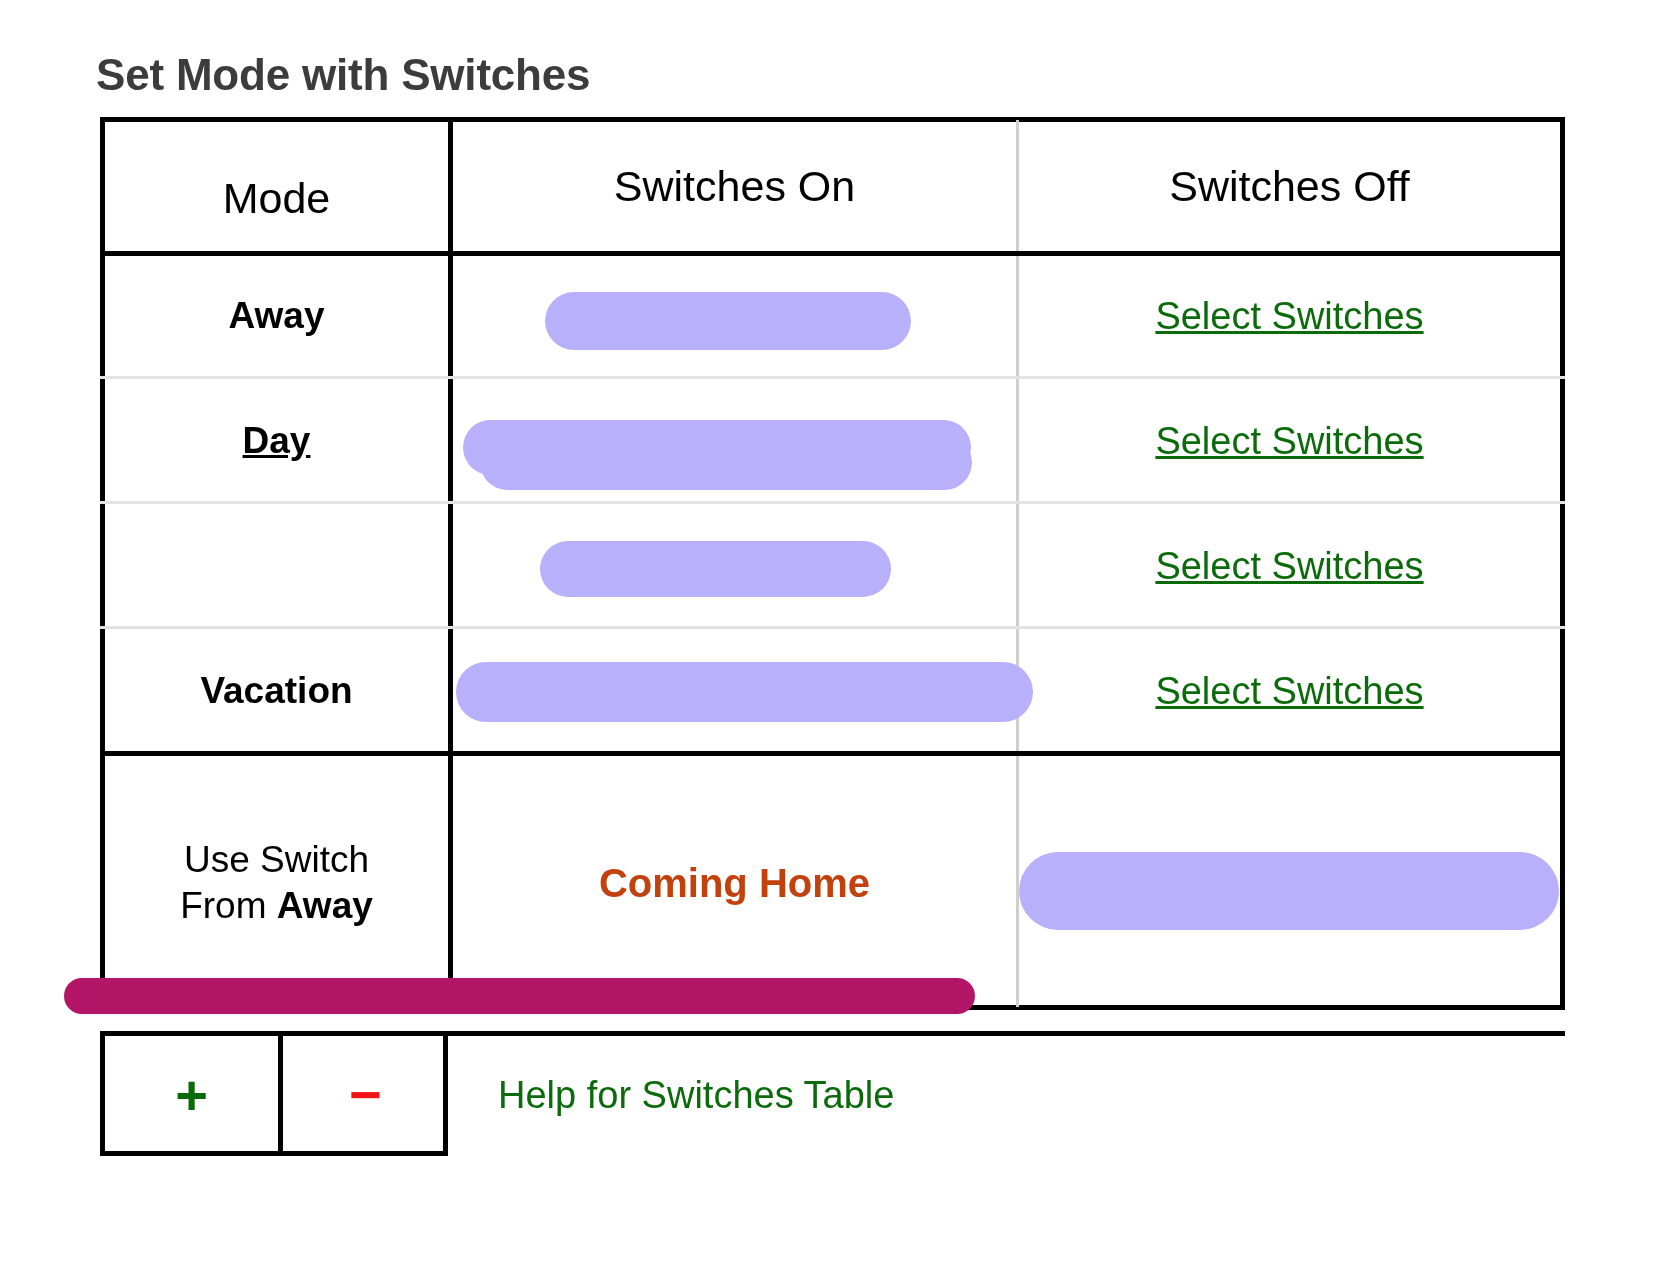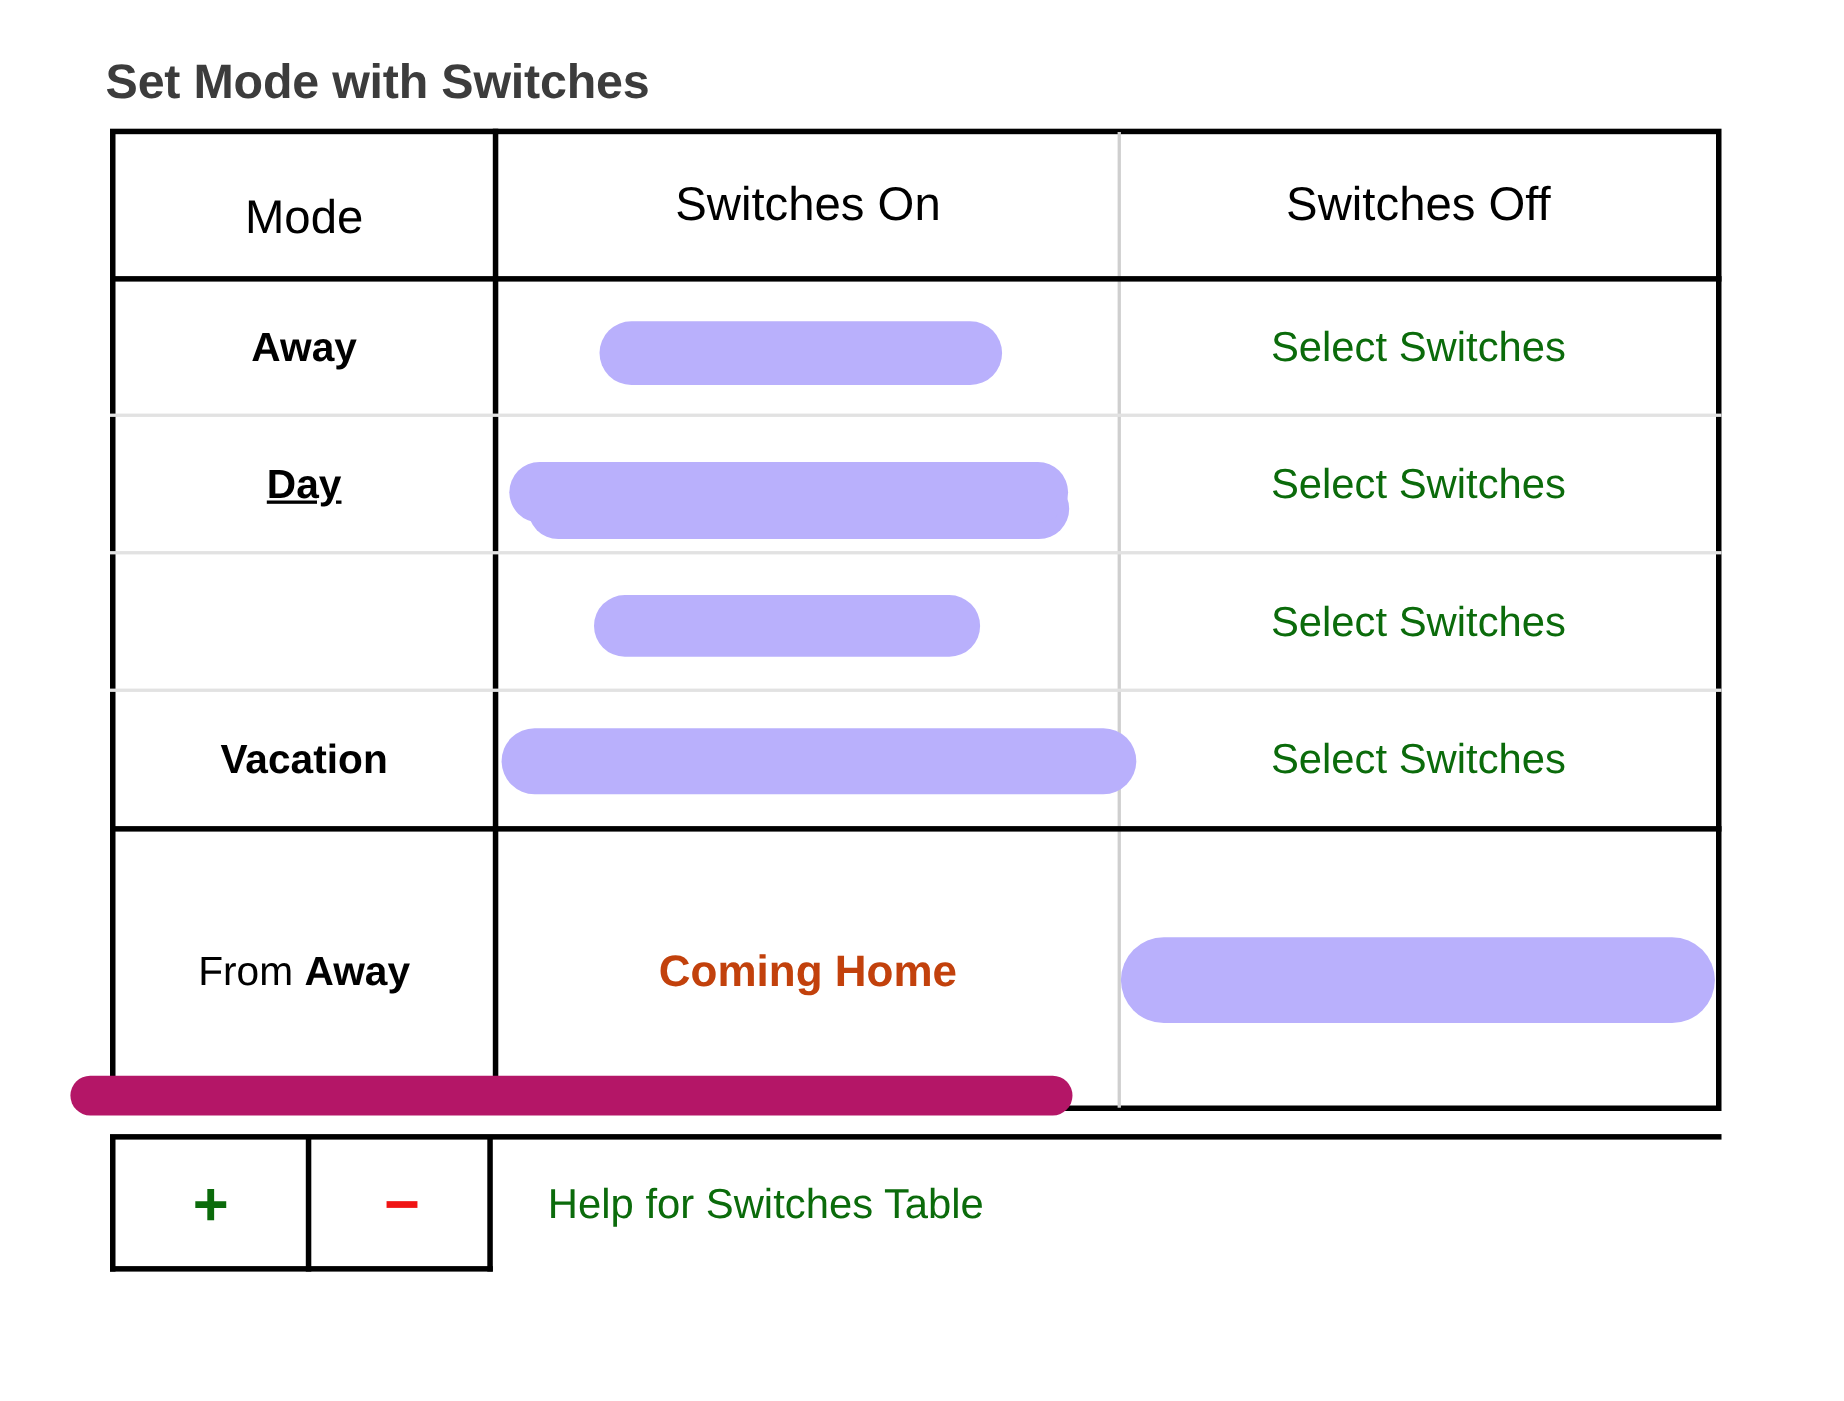--- a/index.html
+++ b/index.html
@@ -116,20 +116,21 @@
   .mode-text {
     font-size: 37px;
     font-weight: bold;
     color: #000000;
     white-space: nowrap;
   }
   .link-green {
     font-size: 38px;
     color: #0b6b0b;
     white-space: nowrap;
+    text-decoration: underline;
   }
   .link-blue {
     font-size: 40px;
     font-weight: bold;
     color: #c2410c;
     white-space: nowrap;
   }
   .return-label {
     font-size: 37px;
     color: #000000;
@@ -254,20 +255,21 @@
   <div class="cell" style="left:57px;  top:631px; width:343px; height:120px;">
     <span class="mode-text">Vacation</span>
   </div>
   <div class="cell" style="left:405px; top:631px; width:563px; height:120px;"></div>
   <div class="cell" style="left:971px; top:631px; width:541px; height:120px;">
     <span class="link-green">Select Switches</span>
   </div>
 
   <div class="cell" style="left:57px;  top:756px; width:343px; height:254px;">
     <div class="return-label">
+      <div>Use Switch</div>
       <div><span>From </span><span class="b">Away</span></div>
     </div>
   </div>
   <div class="cell" style="left:405px; top:756px; width:563px; height:254px;">
     <span class="link-blue">Coming Home</span>
   </div>
   <div class="cell" style="left:971px; top:756px; width:541px; height:254px;"></div>
 
   <div class="bottom-top-line"></div>
   <div class="bottom-box"></div>

